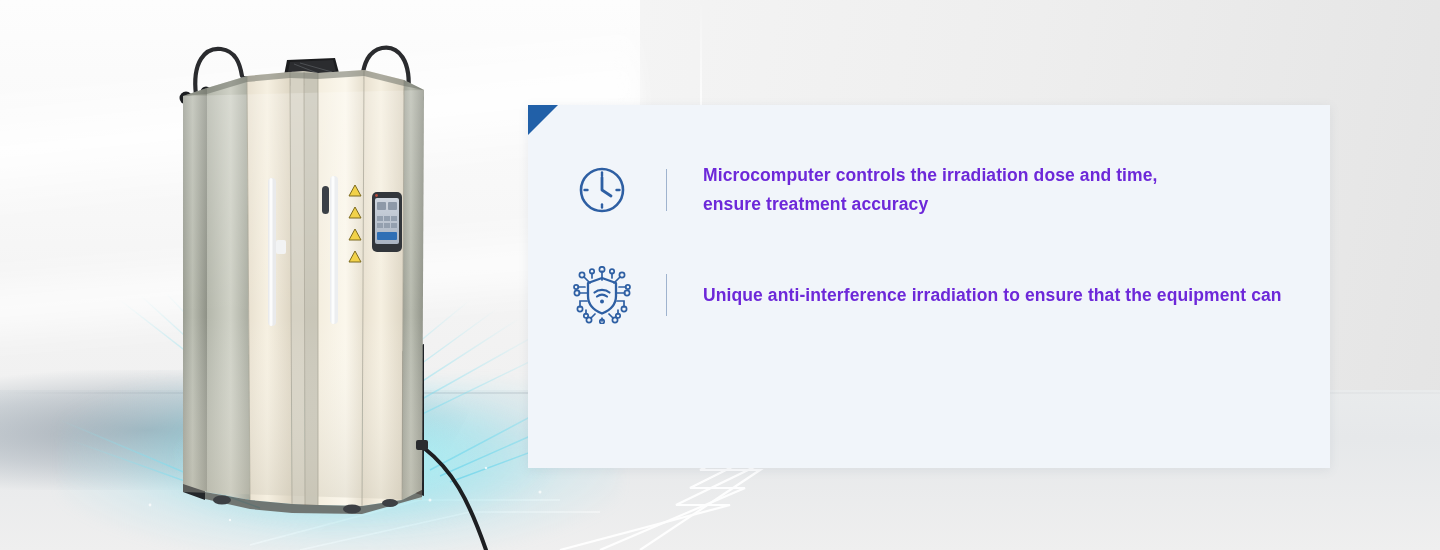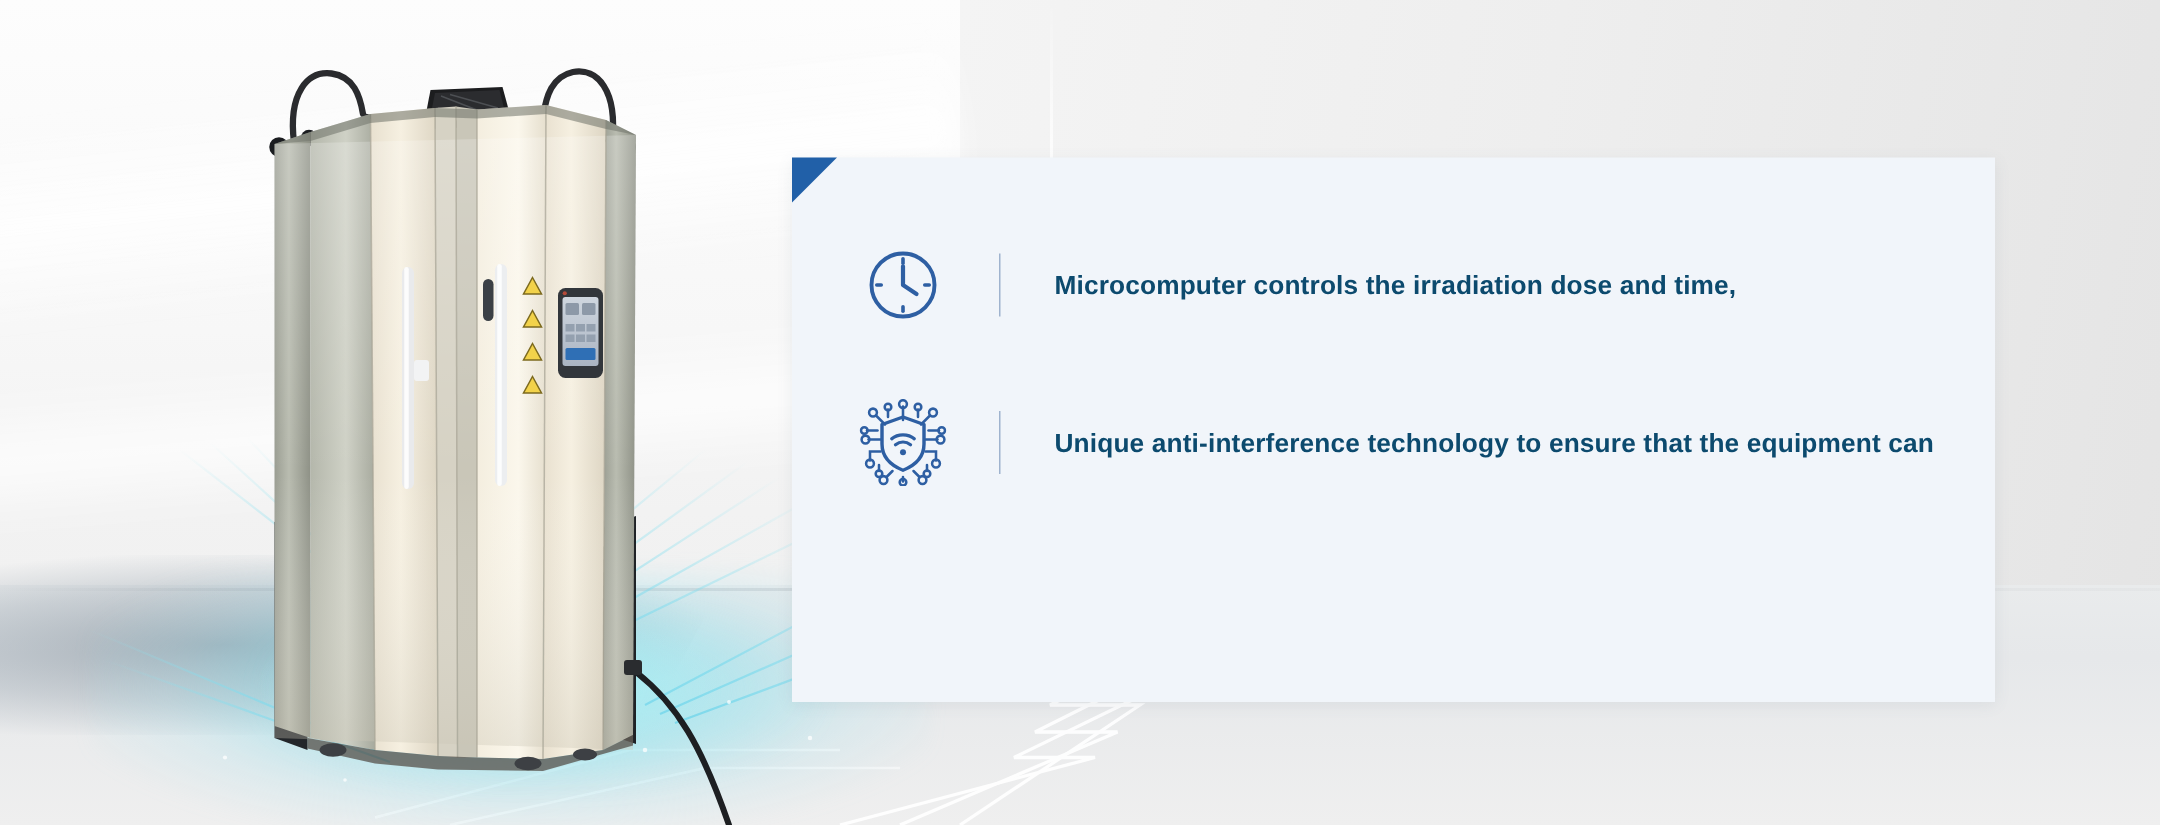--- a/index.html
+++ b/index.html
@@ -127,21 +127,21 @@
     color: #2e5fa3;
   }
   .f-rule {
     width: 1px;
     height: 42px;
     background: #9fb3ce;
     margin: 0 36px 0 28px;
     flex: 0 0 1px;
   }
   .f-text {
-    color: #0c4a6e;
+    color: #6d28d9;
     font-size: 17.5px;
     font-weight: bold;
     line-height: 29px;
     letter-spacing: .1px;
     max-width: 600px;
   }
 </style>
 </head>
 <body>
 
@@ -354,20 +354,21 @@
             <path d="M26 13.5 L26 26 L35 32" stroke-width="2.8" stroke-linecap="round" stroke-linejoin="round"></path>
             <path d="M26 8.5 L26 11.5" stroke-width="2.4" stroke-linecap="round"></path>
             <path d="M26 40.5 L26 43.5" stroke-width="2.4" stroke-linecap="round"></path>
             <path d="M8.5 26 L11.5 26" stroke-width="2.4" stroke-linecap="round"></path>
             <path d="M40.5 26 L43.5 26" stroke-width="2.4" stroke-linecap="round"></path>
           </svg>
         </div>
         <div class="f-rule"></div>
         <div class="f-text">
           <div>Microcomputer controls the irradiation dose and time,</div>
+          <div>ensure treatment accuracy</div>
         </div>
       </div>
 
 
       <div class="feature">
         <div class="f-icon">
           <svg width="58" height="58" viewBox="0 0 58 58" fill="none" stroke="currentColor" stroke-width="1.7">
 
             <g stroke-linecap="round">
               <path d="M29 14 L29 5"></path>
@@ -406,20 +407,20 @@
 
             <path d="M29 12 L43 17 V30 C43 39 36.5 44.5 29 47.5 C21.5 44.5 15 39 15 30 V17 Z" stroke-width="2.3" fill="none" stroke-linejoin="round"></path>
 
             <path d="M21.5 26.5 C25.5 23, 32.5 23, 36.5 26.5" stroke-width="2.2" stroke-linecap="round"></path>
             <path d="M24 30.5 C27 28.2, 31 28.2, 34 30.5" stroke-width="2.2" stroke-linecap="round"></path>
             <circle cx="29" cy="35.5" r="2" fill="currentColor" stroke="none"></circle>
           </svg>
         </div>
         <div class="f-rule"></div>
         <div class="f-text">
-          <div>Unique anti-interference technology to ensure that the equipment can</div>
+          <div>Unique anti-interference irradiation to ensure that the equipment can</div>
         </div>
       </div>
 
     </div>
   </div>
 
 </div>
 
 </body></html>

